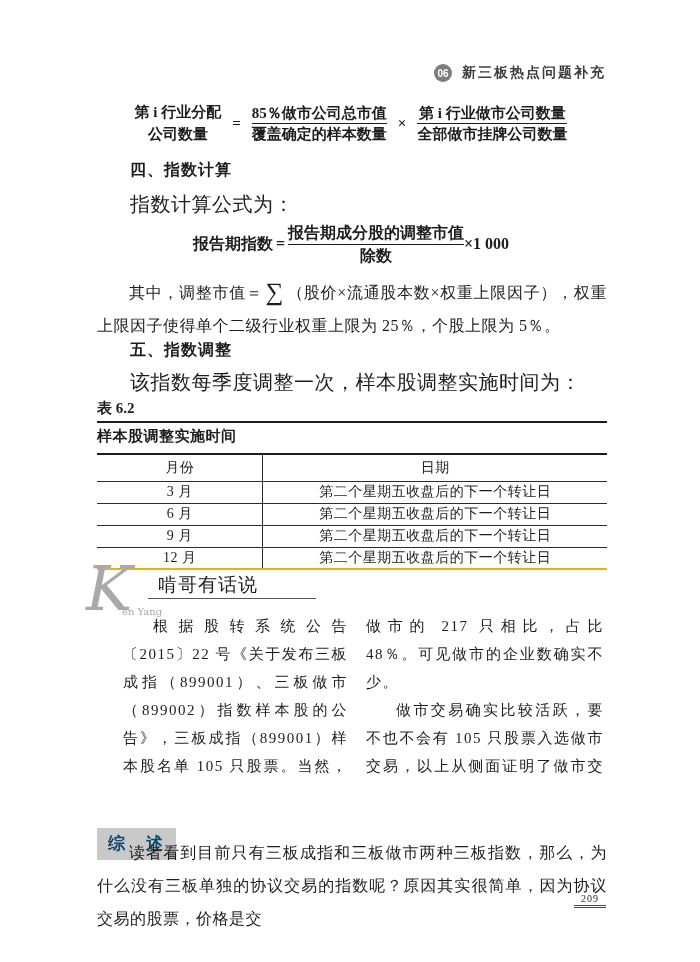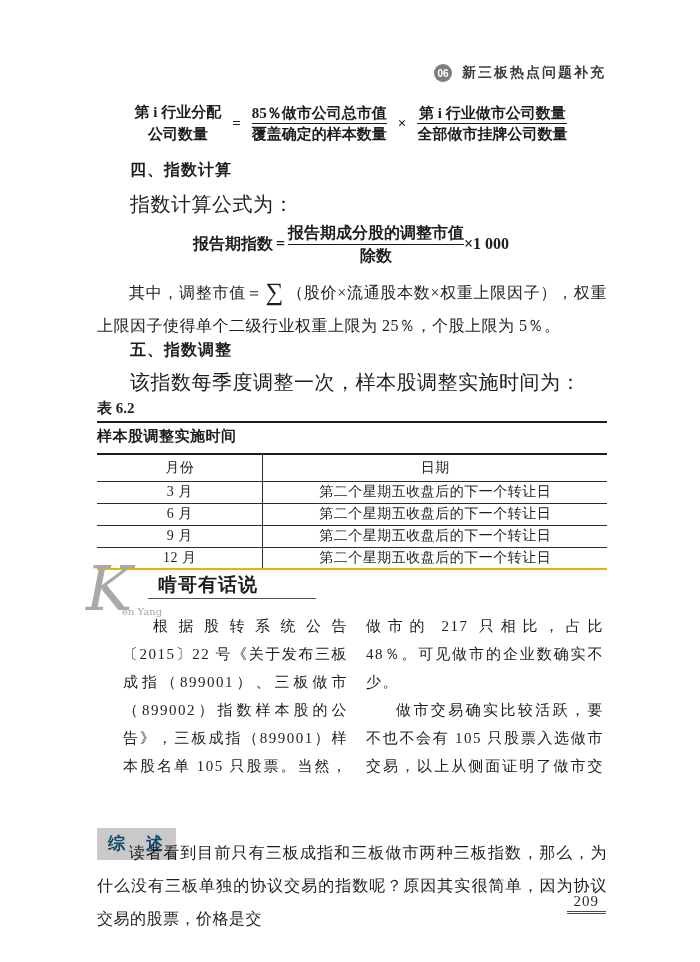--- a/index.html
+++ b/index.html
@@ -55,39 +55,39 @@
   table.sample tr:last-child td { border-bottom: none; }
   table.sample .c1 { width: 32.5%; border-right: 1px solid #2c2c2c; }
 
   
   .ken-logo-k {
     left: 86px; top: 558px; font-size: 62px; font-style: italic; color: #a9a9a9;
     font-family: "DejaVu Serif", serif; line-height: 1;
   }
   .ken-logo-script { left: 122px; top: 606px; font-size: 10px; color: #a9a9a9;
     font-family: "DejaVu Serif", serif; }
-  .ken-title { left: 158px; top: 572px; font-size: 19px; font-weight: bold; color: #1d1d1d; letter-spacing: 1px; }
+  .ken-title { left: 158px; top: 572px; font-size: 19px; font-weight: normal; color: #1d1d1d; letter-spacing: 1px; }
   .ken-rule { left: 148px; top: 598px; width: 168px; height: 0; border-top: 1px solid #555; }
   .ken-col {
     font-size: 15px; color: #1d1d1d; line-height: 28px; text-align: justify; letter-spacing: 1.5px;
   }
   .ken-col-left { left: 123px; top: 612px; width: 225px; height: 170px; overflow: hidden; }
   .ken-col-right { left: 366px; top: 612px; width: 238px; height: 170px; overflow: hidden; }
   .indent { text-indent: 2em; }
 
   
   .summary-box {
     left: 97px; top: 828px; background: #c9c9c9; color: #0c4a6e;
     font-size: 17px; font-weight: bold; padding: 4px 11px 5px; letter-spacing: 2px;
   }
   .summary-para { top: 836px; }
 
   
   .page-num {
-    top: 893px; right: 94px; font-size: 15px; color: #2c2c2c;
+    top: 893px; right: 94px; font-size: 10px; color: #2c2c2c;
     border-bottom: 3px double #4a4a4a; padding: 0 7px 1px; letter-spacing: 1px;
   }
 </style>
 </head>
 <body>
 
 <div class="abs chapter-header">
   <span class="chapter-badge">06</span>
   <span class="chapter-title">新三板热点问题补充</span>
 </div>

